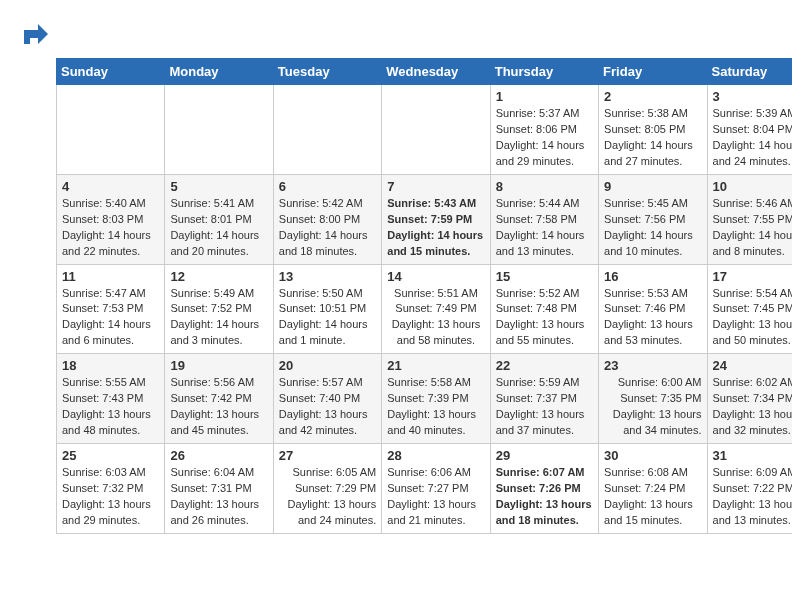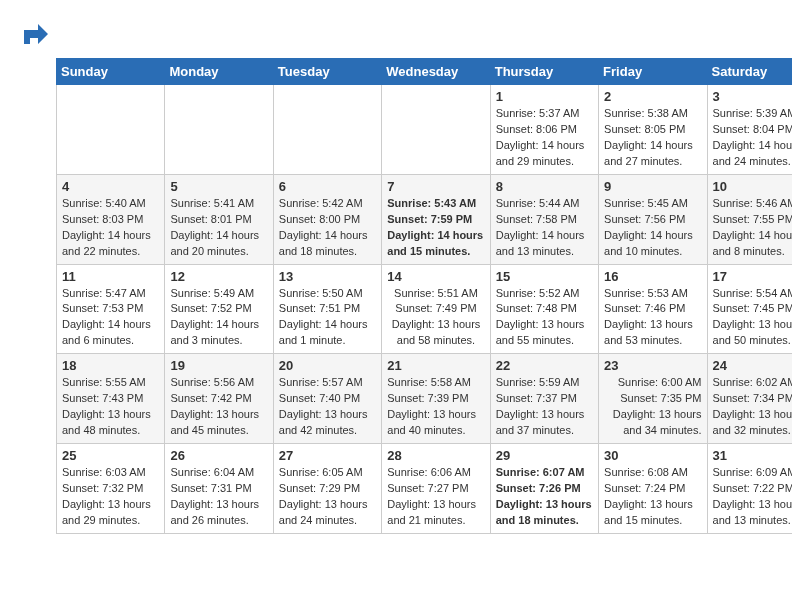--- a/index.html
+++ b/index.html
@@ -222,21 +222,21 @@
         <td>
           <div class="day-num">12</div>
           <div class="day-info" style="white-space: pre-line;">Sunrise: 5:49 AM
 Sunset: 7:52 PM
 Daylight: 14 hours
 and 3 minutes.</div>
         </td>
         <td>
           <div class="day-num">13</div>
           <div class="day-info" style="white-space: pre-line;">Sunrise: 5:50 AM
-Sunset: 7:51 PM
+Sunset: 10:51 PM
 Daylight: 14 hours
 and 1 minute.</div>
         </td>
         <td>
           <div class="day-num">14</div>
           <div class="day-info" style="white-space: pre-line; text-align: center;">Sunrise: 5:51 AM
 Sunset: 7:49 PM
 Daylight: 13 hours
 and 58 minutes.</div>
         </td>
@@ -323,21 +323,21 @@
         </td>
         <td>
           <div class="day-num">26</div>
           <div class="day-info" style="white-space: pre-line;">Sunrise: 6:04 AM
 Sunset: 7:31 PM
 Daylight: 13 hours
 and 26 minutes.</div>
         </td>
         <td>
           <div class="day-num">27</div>
-          <div class="day-info" style="white-space: pre-line;">Sunrise: 6:05 AM
+          <div class="day-info" style="white-space: pre-line; text-align: right;">Sunrise: 6:05 AM
 Sunset: 7:29 PM
 Daylight: 13 hours
 and 24 minutes.</div>
         </td>
         <td>
           <div class="day-num">28</div>
           <div class="day-info" style="white-space: pre-line;">Sunrise: 6:06 AM
 Sunset: 7:27 PM
 Daylight: 13 hours
 and 21 minutes.</div>

